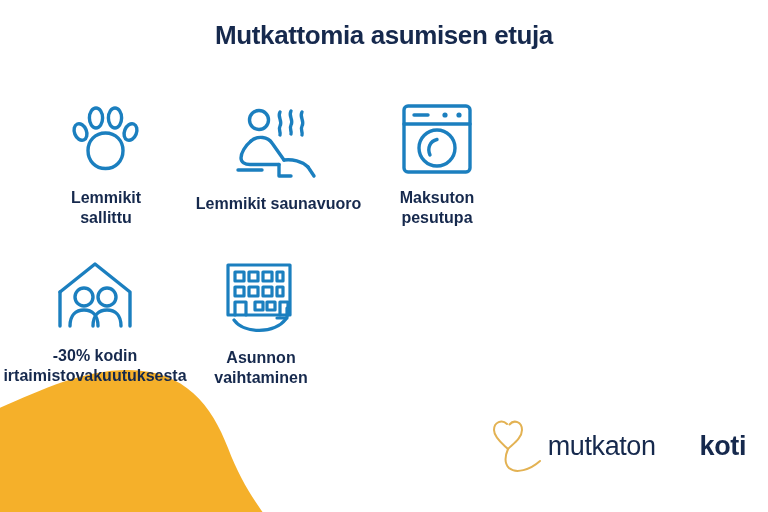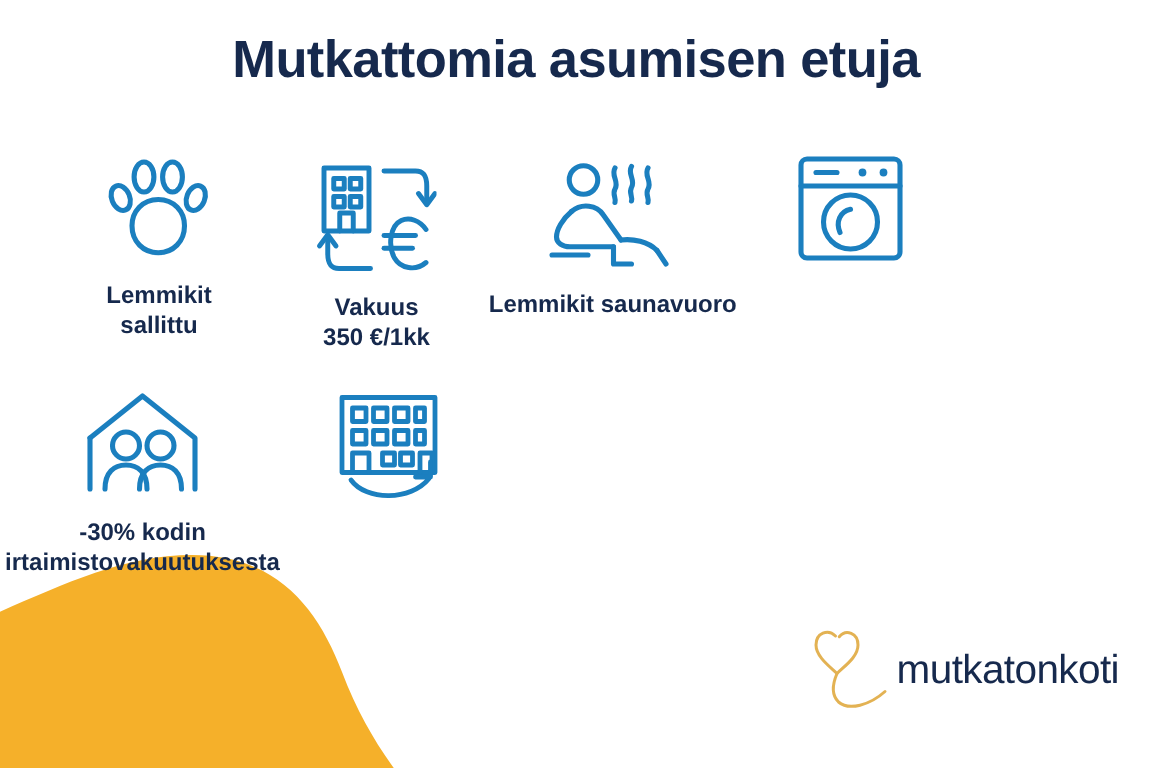--- a/index.html
+++ b/index.html
@@ -26,21 +26,21 @@
     pointer-events: none;
   }
 
   
   .title {
     position: absolute;
     top: 20px;
     left: 0;
     width: 768px;
     text-align: center;
-    font-size: 35px;
+    font-size: 26px;
     font-weight: bold;
     letter-spacing: -0.4px;
     color: #16294d;
     z-index: 3;
   }
 
   
   .row {
     position: absolute;
     left: 0;
@@ -97,21 +97,21 @@
     z-index: 3;
   }
   .logo-mark { margin-right: 6px; }
   .logo-text {
     font-size: 27px;
     color: #16294d;
     letter-spacing: -0.4px;
     line-height: 1;
   }
   .logo-text .light { font-weight: normal; }
-  .logo-text .bold  { font-weight: normal; }
+  .logo-text .bold  { font-weight: bold; margin-left: 44px; }
 </style>
 </head>
 <body>
 
 <svg class="blob" viewBox="0 0 330 160" preserveAspectRatio="none">
   <path d="M0 62 C 60 40, 110 8, 168 8 C 225 8, 252 44, 268 86 C 280 118, 296 142, 310 160 L 0 160 Z" fill="#f5b02a"></path>
 </svg>
 
 <div class="title">Mutkattomia asumisen etuja</div>
 
@@ -127,43 +127,20 @@
           <ellipse cx="59.5" cy="29" rx="6" ry="8.6" transform="rotate(22 59.5 29)"></ellipse>
           <path d="M34.5 30 C 45 30, 52 38, 52 47.5 C 52 58, 44.5 65.5, 34.5 65.5 C 24.5 65.5, 17 58, 17 47.5 C 17 38, 24 30, 34.5 30 Z"></path>
         </g>
       </svg>
     </div>
     <div class="label">Lemmikit
 sallittu</div>
   </div>
 
 
-  <div class="item r1c3">
-    <div class="icon-box">
-      <svg width="80" height="78" viewBox="0 0 80 78">
-        <g fill="none" stroke="#1b7fbf" stroke-width="3.3" stroke-linecap="round" stroke-linejoin="round">
-          <rect x="5" y="4" width="30" height="42"></rect>
-          <rect x="11.5" y="11" width="7" height="7"></rect>
-          <rect x="22.5" y="11" width="7" height="7"></rect>
-          <rect x="11.5" y="23" width="7" height="7"></rect>
-          <rect x="22.5" y="23" width="7" height="7"></rect>
-          <path d="M15.5 46 L 15.5 34 L 24.5 34 L 24.5 46"></path>
-          <path d="M45 6 L 66 6 C 72 6, 73.5 10, 73.5 16 L 73.5 27"></path>
-          <path d="M68 21 L 73.5 28.5 L 79 21"></path>
-          <path d="M36 71 L 15 71 C 9 71, 7.5 67, 7.5 61 L 7.5 50"></path>
-          <path d="M2 56 L 7.5 48.5 L 13 56"></path>
-          <path d="M73 45 C 69 39, 62 36.5, 56.5 39 C 49 42.5, 47.5 56, 52 64 C 56 71, 66 73, 73 67"></path>
-          <path d="M45 49 L 66 49"></path>
-          <path d="M45 57.5 L 64 57.5"></path>
-        </g>
-      </svg>
-    </div>
-    <div class="label">Vakuus
-350 €/1kk</div>
-  </div>
 
   <div class="item r1c4">
     <div class="icon-box">
       <svg width="86" height="74" viewBox="0 0 86 74">
         <g fill="none" stroke="#1b7fbf" stroke-width="3.4" stroke-linecap="round" stroke-linejoin="round">
           <circle cx="23" cy="12" r="9.5"></circle>
           <path d="M44 4 C 41 9, 47 13, 44 18 C 42 21.5, 45 24, 44 27"></path>
           <path d="M55 3 C 52 8, 58 12, 55 17 C 53 20.5, 56 23, 55 26"></path>
           <path d="M66 4 C 63 9, 69 13, 66 18 C 64 21.5, 67 24, 66 27"></path>
           <path d="M15 33 C 9 38, 5 45, 5 50 C 5 54, 9 56.5, 14 56.5 L 43 56.5"></path>
@@ -185,20 +162,22 @@
           <rect x="4" y="3" width="66" height="66" rx="4"></rect>
           <path d="M4 21 L 70 21"></path>
           <path d="M14 12 L 28 12"></path>
           <circle cx="45" cy="12" r="2.6" fill="#1b7fbf" stroke="none"></circle>
           <circle cx="59" cy="12" r="2.6" fill="#1b7fbf" stroke="none"></circle>
           <circle cx="37" cy="45" r="18"></circle>
           <path d="M30 52 C 27 45, 30 38, 37 36.5"></path>
         </g>
       </svg>
     </div>
+    <div class="label">Maksuton
+pesutupa</div>
   </div>
 
 </div>
 
 <div class="row row-2">
 
 
   <div class="item r2c2">
     <div class="icon-box">
       <svg width="80" height="74" viewBox="0 0 80 74">
@@ -231,20 +210,22 @@
           <rect x="55" y="25" width="6" height="9"></rect>
           <path d="M13 53 L 13 40 L 24 40 L 24 53"></path>
           <rect x="33" y="40" width="8" height="8"></rect>
           <rect x="45" y="40" width="8" height="8"></rect>
           <path d="M58 53 L 58 40 L 66 40 L 66 53"></path>
           <path d="M12 58 C 22 72, 52 72, 64 57"></path>
           <path d="M55 56 L 65 56 L 65 46"></path>
         </g>
       </svg>
     </div>
+    <div class="label">Asunnon
+vaihtaminen</div>
   </div>
 
 
 </div>
 
 <div class="logo">
   <svg class="logo-mark" width="52" height="56" viewBox="0 0 52 56">
     <g fill="none" stroke="#e3b253" stroke-width="2" stroke-linecap="round">
       <path d="M17 6 C 12 1, 4 4, 4 12 C 4 20, 14 27, 18 31 C 23 26, 32 20, 32 12 C 32 4, 24 1, 19.5 6.5"></path>
       <path d="M18 31 C 15 38, 14 45, 19 50 C 26 56, 40 52, 50 43"></path>

